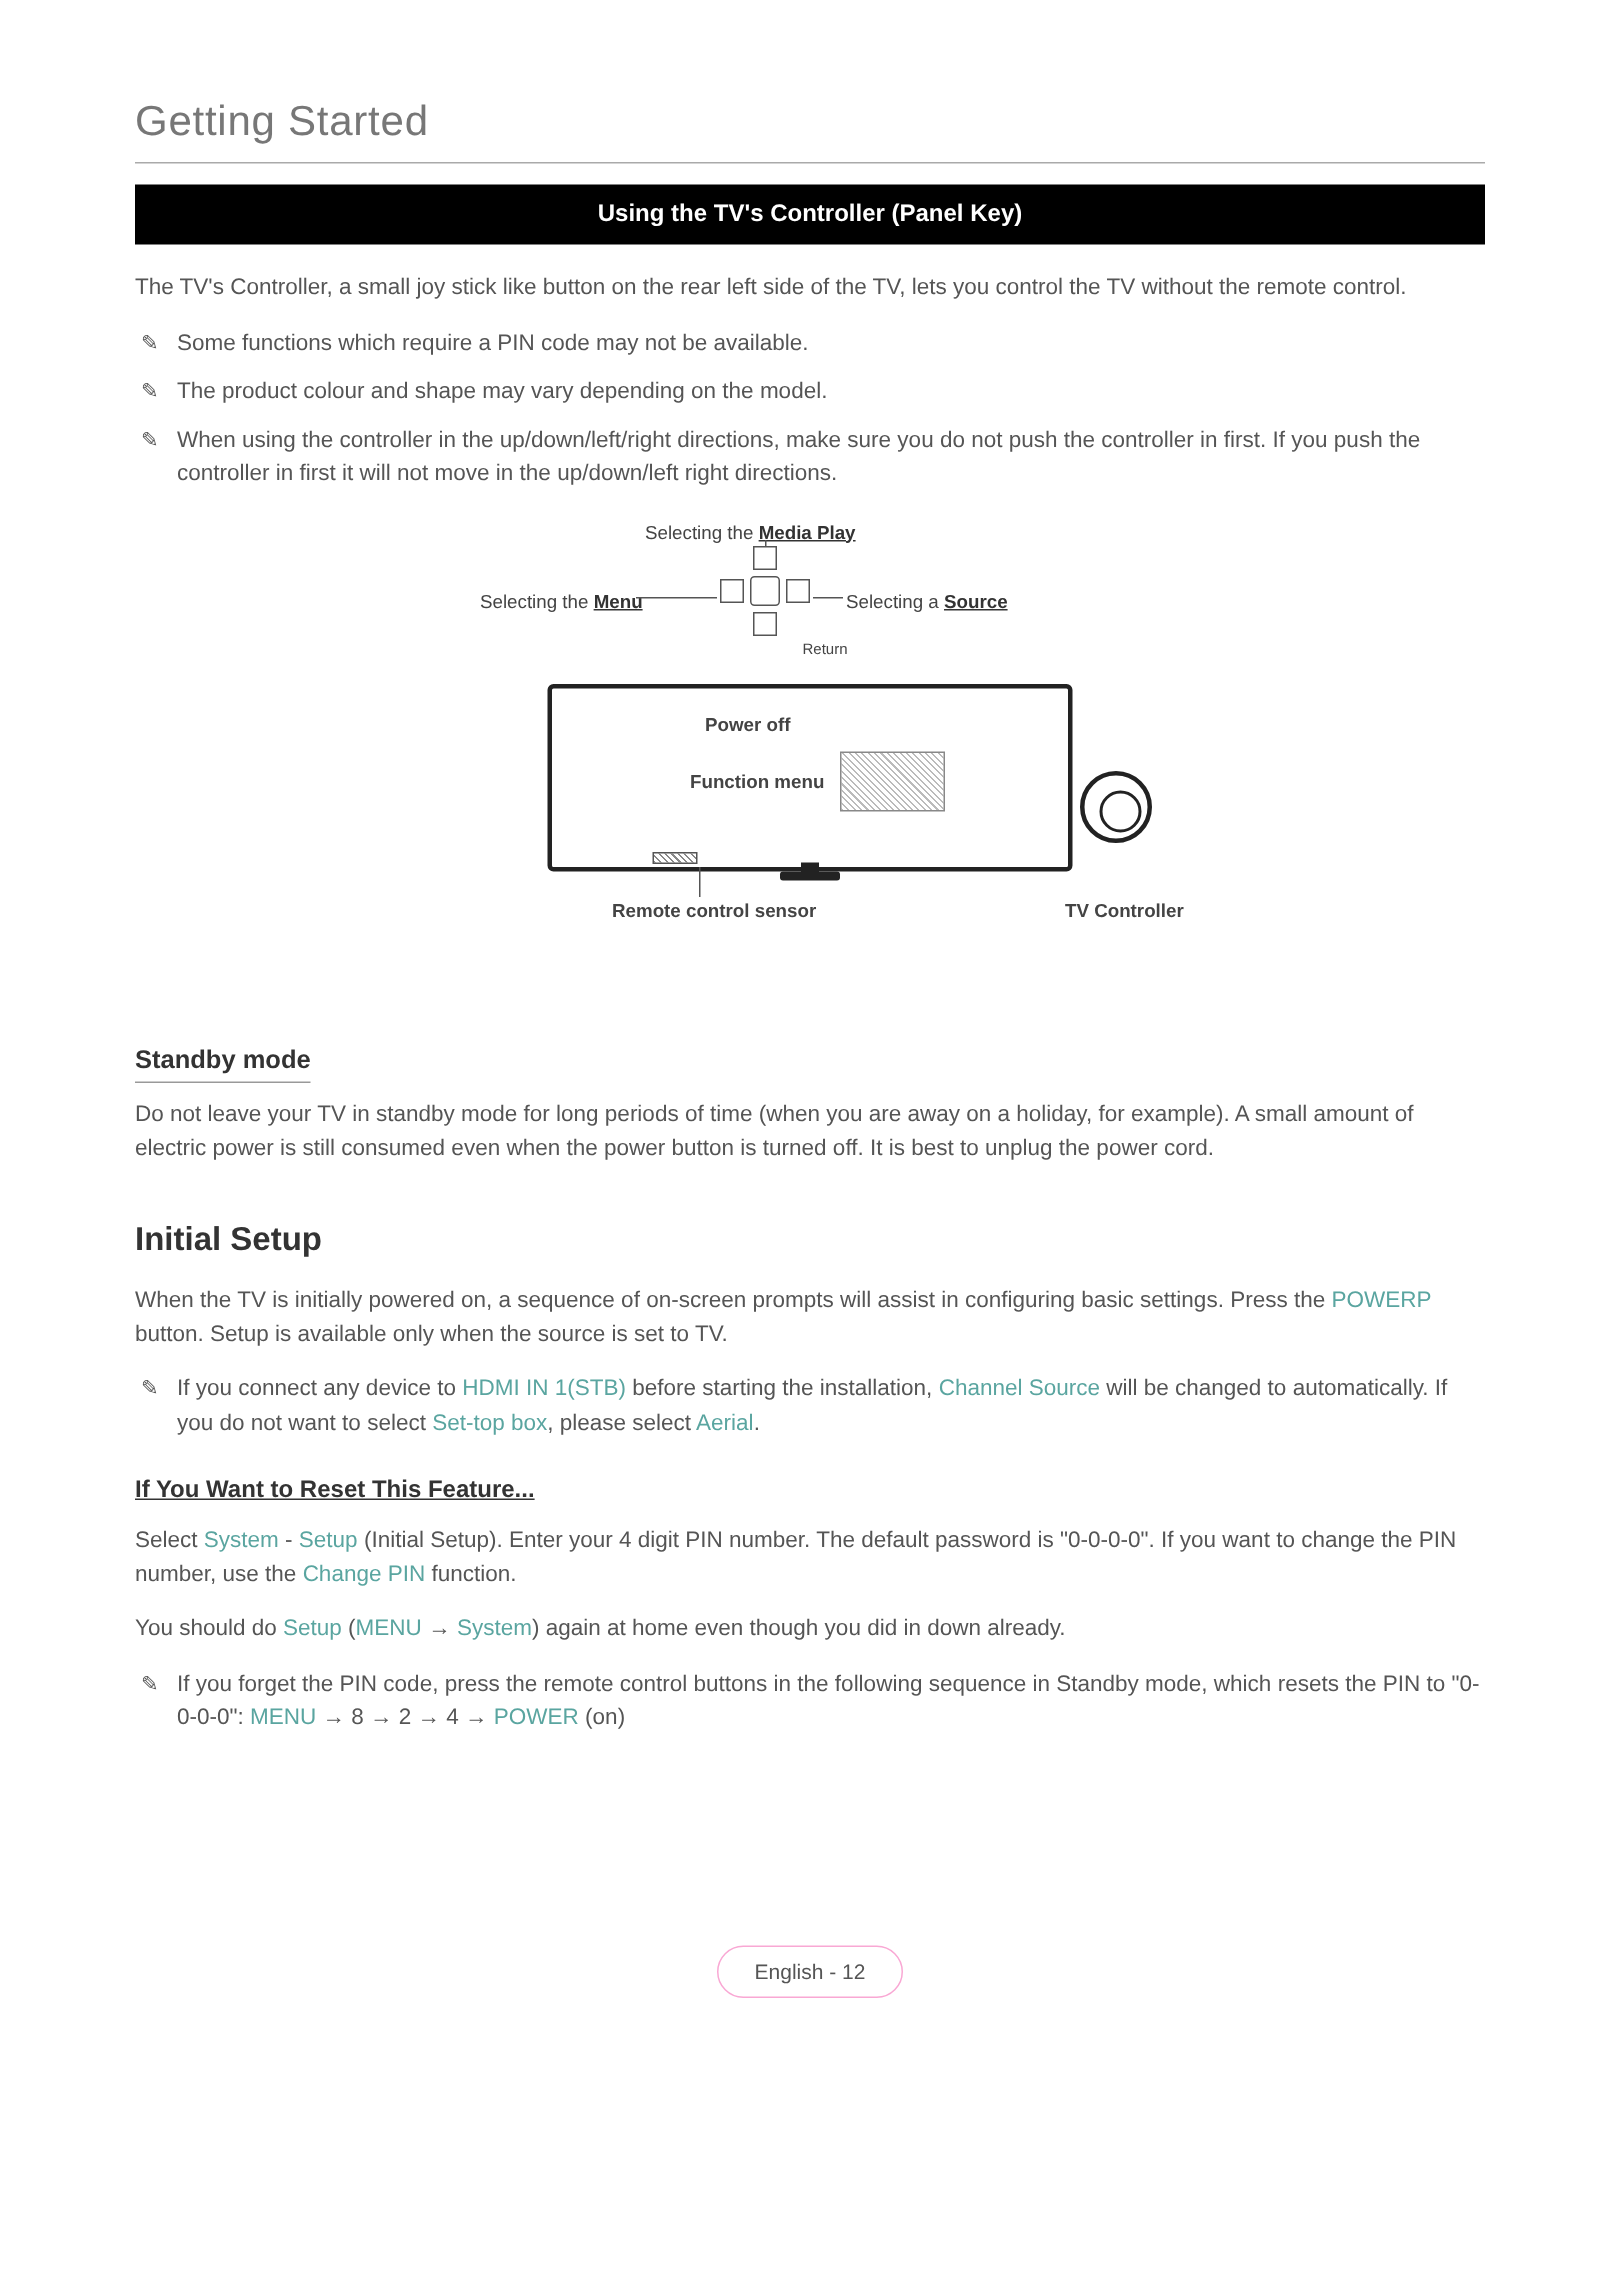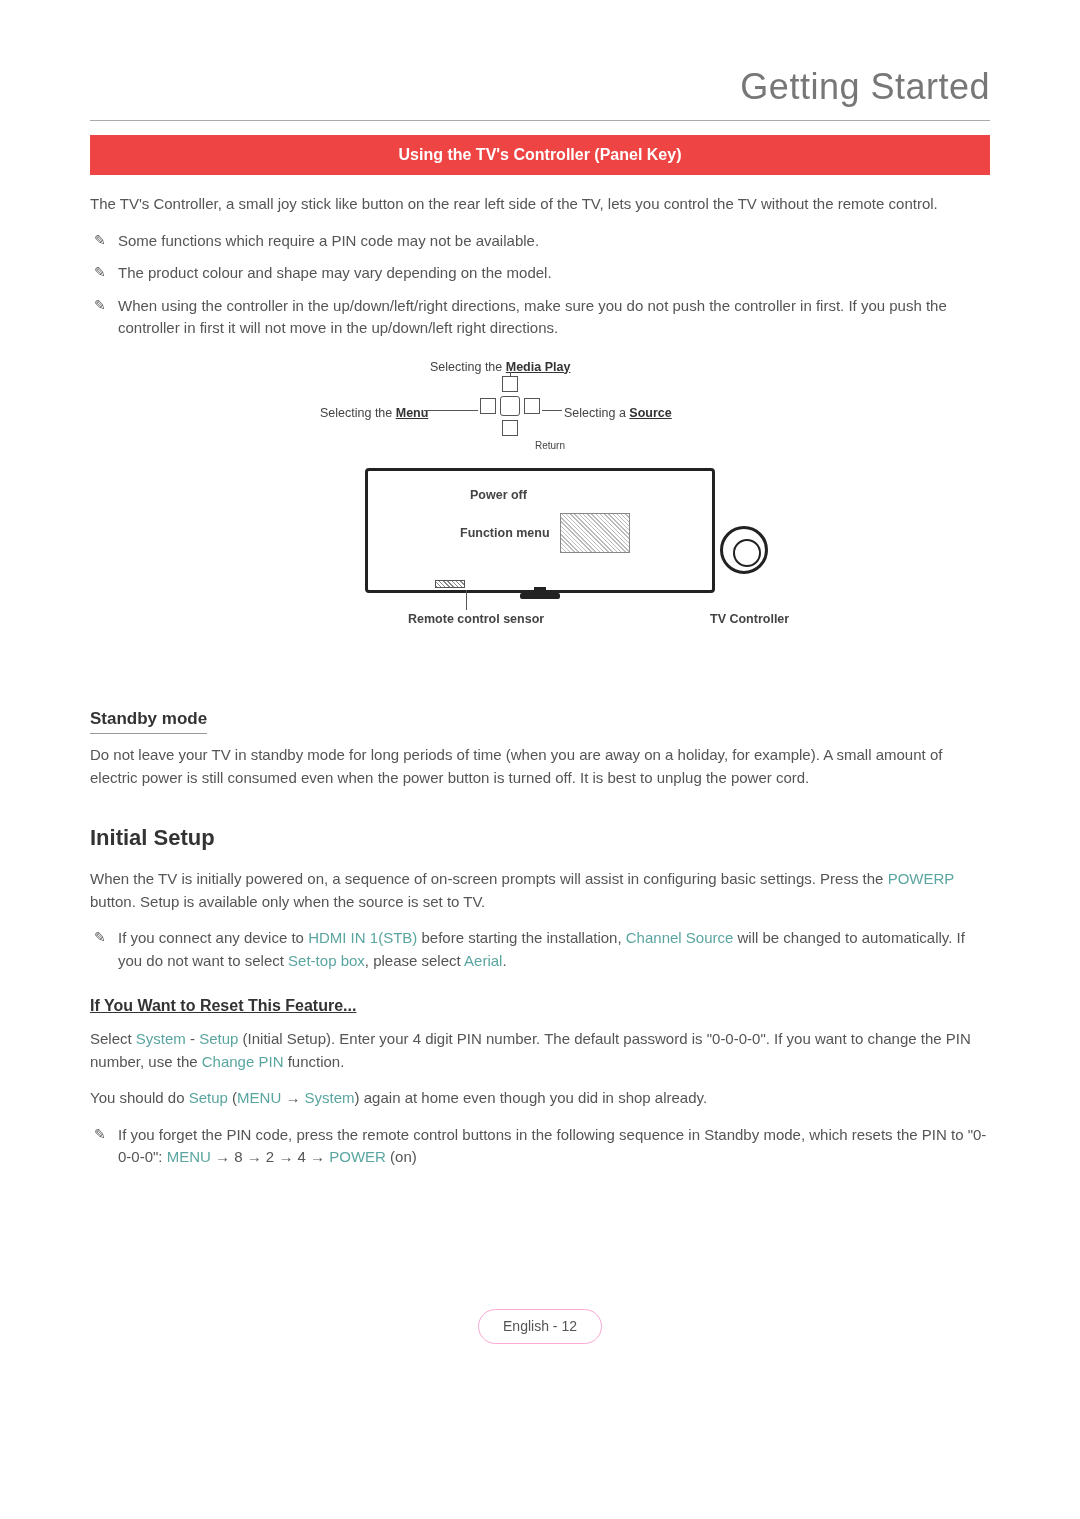--- a/index.html
+++ b/index.html
@@ -7,33 +7,32 @@
       font-family: Arial, Helvetica, sans-serif;
       background: #fff;
       color: #333;
       width: 1080px;
       margin: 0 auto;
       padding: 60px 90px 40px 90px;
       font-size: 15px;
       line-height: 1.5;
     }
     .chapter-title {
-      font-size: 36px;
+      font-size: 28px;
       font-weight: 300;
       color: #777;
       margin-bottom: 6px;
       letter-spacing: 0.5px;
-      text-align: right;
     }
     .title-underline {
       border-bottom: 1px solid #aaa;
       margin-bottom: 14px;
     }
     .section-bar {
-      background: #ef4444;
+      background: #000000;
       color: #fff;
       font-weight: bold;
       text-align: center;
       padding: 8px 0;
       font-size: 16px;
       margin-bottom: 18px;
     }
     .body-text {
       color: #555;
       margin-bottom: 14px;
@@ -263,21 +262,21 @@
   <li>
     <span>If you connect any device to </span><span class="teal">HDMI IN 1(STB)</span><span> before starting the installation, </span><span class="teal">Channel Source</span><span> will be changed to automatically. If you do not want to select </span><span class="teal">Set-top box</span><span>, please select </span><span class="teal">Aerial</span><span>.</span>
   </li>
 </ul>
 
 <span class="sub-underline">If You Want to Reset This Feature...</span>
 <p class="body-text">
   <span>Select </span><span class="teal">System</span><span> - </span><span class="teal">Setup</span><span> (Initial Setup). Enter your 4 digit PIN number. The default password is "0-0-0-0". If you want to change the PIN number, use the </span><span class="teal">Change PIN</span><span> function.</span>
 </p>
 <p class="body-text">
-  <span>You should do </span><span class="teal">Setup</span><span> (</span><span class="teal">MENU</span><span> → </span><span class="teal">System</span><span>) again at home even though you did in shop already.</span>
+  <span>You should do </span><span class="teal">Setup</span><span> (</span><span class="teal">MENU</span><span> → </span><span class="teal">System</span><span>) again at home even though you did in down already.</span>
 </p>
 <ul class="note-list">
   <li>
     <span>If you forget the PIN code, press the remote control buttons in the following sequence in Standby mode, which resets the PIN to "0-0-0-0": </span><span class="teal">MENU</span><span> → 8 → 2 → 4 → </span><span class="teal">POWER</span><span> (on)</span>
   </li>
 </ul>
 
 <div class="page-footer">
   <span class="page-badge">English - 12</span>
 </div>

